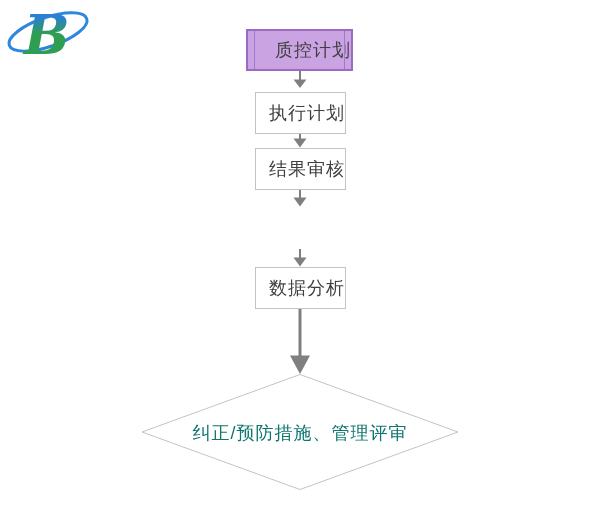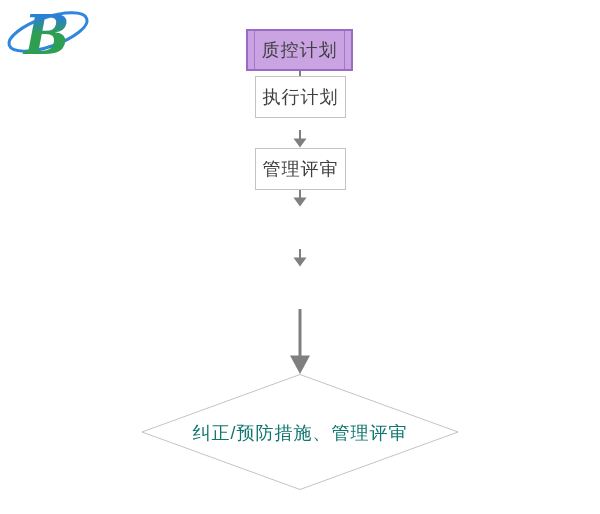--- a/index.html
+++ b/index.html
@@ -25,21 +25,21 @@
   .edges {
     position: absolute;
     left: 0;
     top: 0;
     pointer-events: none;
   }
   .node {
     position: absolute;
     display: flex;
     align-items: center;
-    justify-content: center;
+    justify-content: flex-end;
     box-sizing: border-box;
     font-size: 18px;
     color: #3F3F3F;
     letter-spacing: 1px;
     background: #ffffff;
     border: 1px solid #C3C3C3;
   }
   .node.process {
     left: 255px;
     width: 91px;
@@ -55,21 +55,21 @@
   }
   .dline {
     position: absolute;
     top: 0;
     bottom: 0;
     width: 1px;
     background: #A477CC;
   }
   .dline.l { left: 6px; }
   .dline.r { right: 6px; }
-  #node-execute   { top: 76px; }
+  #node-execute   { top: 92px; }
   #node-supervise { top: 148px; }
   #node-review    { top: 207px; }
   #node-analysis  { top: 267px; }
   .decision-label {
     position: absolute;
     left: 140px;
     top: 421px;
     width: 320px;
     text-align: center;
     font-size: 18px;
@@ -125,20 +125,23 @@
     <span class="dline l"></span>
     <span class="dline r"></span>
     <span>质控计划</span>
   </div>
 
   <div class="node process" id="node-execute">
     <span>执行计划</span>
   </div>
 
   <div class="node process" id="node-supervise">
-    <span>管理评审</span>
+    <span>结果审核</span>
   </div>
 
 
+  <div class="node process" id="node-analysis">
+    <span>数据分析</span>
+  </div>
 
   <div class="decision-label">纠正/预防措施、管理评审</div>
 
 </div>
 
 </body></html>

